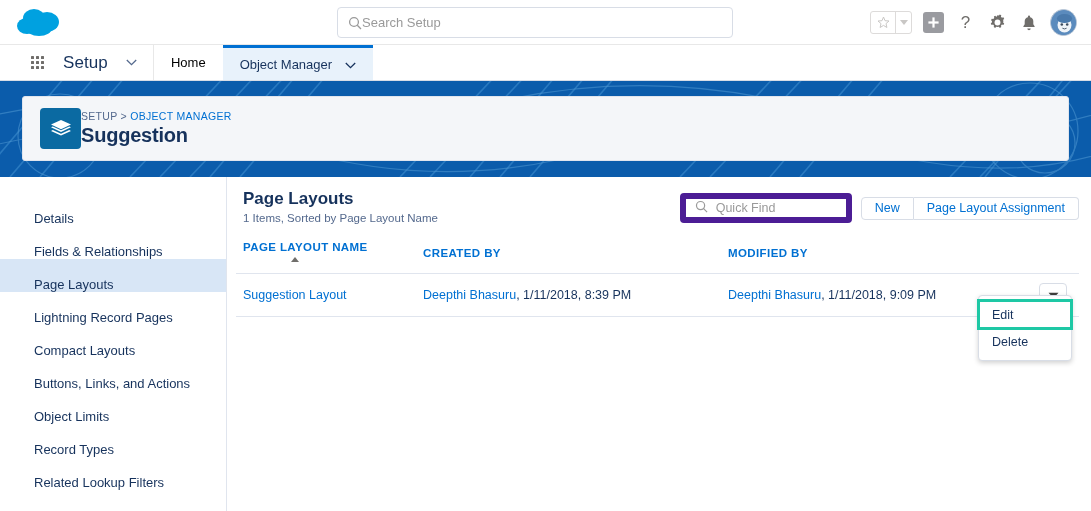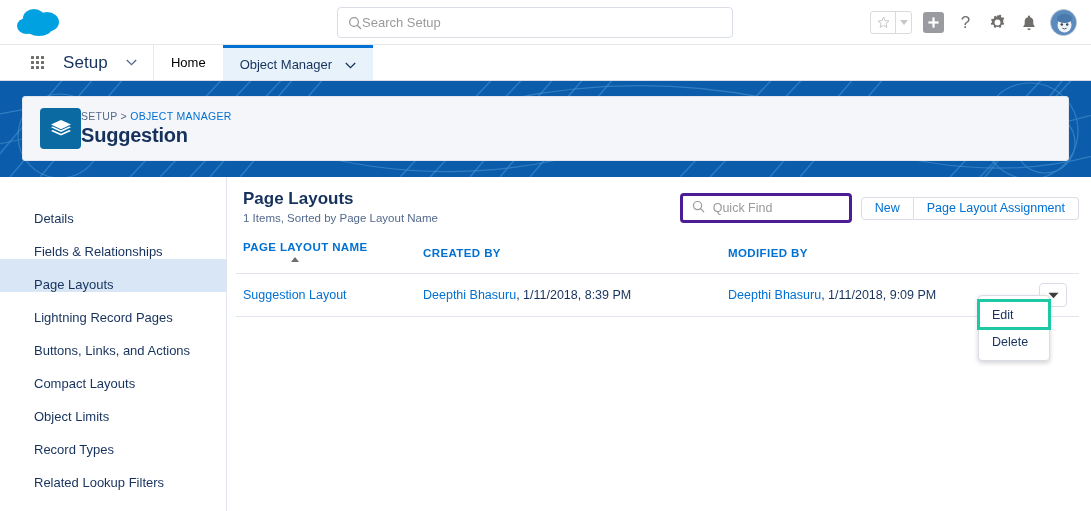--- a/index.html
+++ b/index.html
@@ -162,21 +162,21 @@
   }
   .content-head {
     display: flex; align-items: flex-start; justify-content: space-between;
     padding: 0 0 0 7px; height: 46px;
   }
   .page-title { font-size: 17px; font-weight: bold; color: #16325c; }
   .page-sub { font-size: 11.5px; color: #54698d; margin-top: 3px; }
   .head-right { display: flex; align-items: center; gap: 9px; margin-top: 4px; }
   .quickfind {
     width: 172px; height: 30px;
-    border: 3px solid #4c1d95; border-radius: 4px;
+    border: 6px solid #4c1d95; border-radius: 4px;
     background: #fff; display: flex; align-items: center; padding-left: 9px;
   }
   .quickfind input {
     border: none; outline: none; margin-left: 8px;
     font-size: 12.5px; color: #16325c; width: 128px;
     font-family: "Liberation Sans", sans-serif; background: transparent;
   }
   .quickfind input::placeholder { color: #9a9a9a; }
   .btn-group { display: flex; }
   .btn {
@@ -216,21 +216,21 @@
   .row-menu-btn {
     width: 28px; height: 24px; margin: 0 auto;
     border: 1px solid #d8dde6; border-radius: 4px;
     background: #fff; display: flex; align-items: center; justify-content: center;
     cursor: pointer;
   }
 
   
   .row-dropdown {
     position: absolute; left: 750px; top: 118px;
-    width: 72px;
+    width: 94px;
     background: #ffffff;
     border: 1px solid #d8dde6;
     border-radius: 4px;
     box-shadow: 0 2px 5px rgba(0,0,0,0.18);
     padding: 5px 0;
     z-index: 40;
   }
   .menu-item {
     height: 27px; display: flex; align-items: center;
     padding-left: 13px; font-size: 12.5px; color: #16325c;
@@ -427,24 +427,24 @@
     <div class="side-item">
       <span>Fields &amp; Relationships</span>
     </div>
     <div class="side-item active">
       <span>Page Layouts</span>
     </div>
     <div class="side-item">
       <span>Lightning Record Pages</span>
     </div>
     <div class="side-item">
+      <span>Compact Layouts</span>
+    </div>
+    <div class="side-item">
       <span>Buttons, Links, and Actions</span>
-    </div>
-    <div class="side-item">
-      <span>Compact Layouts</span>
     </div>
     <div class="side-item">
       <span>Object Limits</span>
     </div>
     <div class="side-item">
       <span>Record Types</span>
     </div>
     <div class="side-item">
       <span>Related Lookup Filters</span>
     </div>

